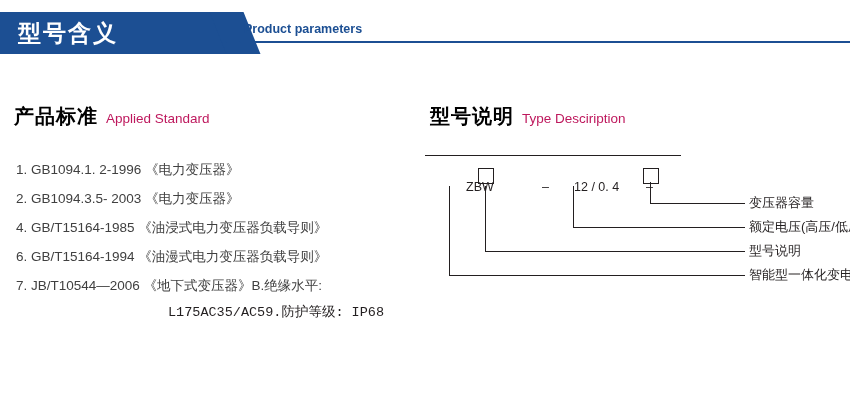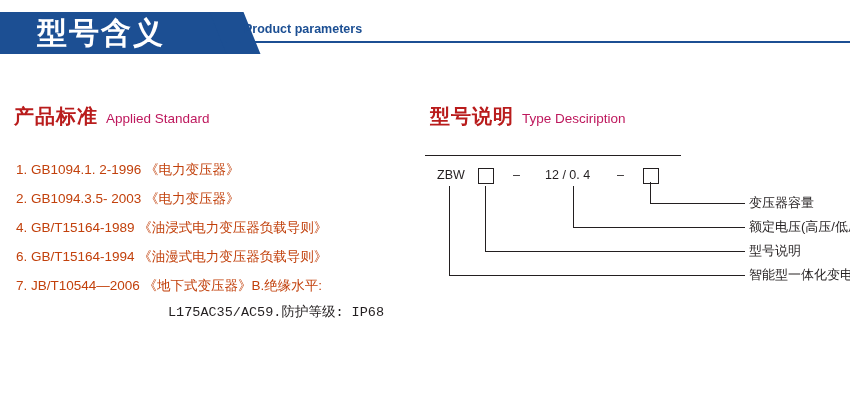--- a/index.html
+++ b/index.html
@@ -38,26 +38,25 @@
     top: 0;
     width: 34px;
     height: 42px;
     background: #1c4f93;
     transform: skewX(22deg);
   }
   .header-title {
     position: absolute;
     left: 18px;
     top: 7px;
-    font-size: 30px;
+    font-size: 23px;
     font-weight: bold;
     letter-spacing: 2px;
     color: #ffffff;
     line-height: 28px;
-    margin-left: 19px;
   }
   .header-sub {
     position: absolute;
     left: 244px;
     top: 22px;
     font-size: 12.5px;
     color: #1c4f93;
     font-weight: bold;
   }
   .header-rule {
@@ -79,21 +78,21 @@
   }
 
   
   .sec-title {
     position: absolute;
     white-space: nowrap;
   }
   .sec-title .cn {
     font-size: 20px;
     font-weight: bold;
-    color: #b91c1c;
+    color: #000000;
     letter-spacing: 1px;
   }
   .sec-title .en {
     font-size: 13.5px;
     color: #be185d;
     margin-left: 8px;
   }
   #sec-standard { left: 14px; top: 103px; }
   #sec-type     { left: 430px; top: 103px; }
 
@@ -101,21 +100,21 @@
   .std-list {
     position: absolute;
     left: 16px;
     top: 155px;
     width: 400px;
   }
   .std-item {
     font-size: 13.5px;
     line-height: 29px;
     white-space: nowrap;
-    color: #c2410c;
+    color: #404040;
   }
   .std-cont {
     font-size: 13.5px;
     line-height: 26px;
     padding-left: 152px;
     white-space: nowrap;
     font-family: Liberation Mono, monospace;
   }
 
   
@@ -128,25 +127,26 @@
   }
   .code-row {
     position: absolute;
     left: 0;
     top: 0;
     width: 300px;
     height: 26px;
   }
   .code-cell {
     position: absolute;
-    top: 0;
+    top: 12px;
     font-size: 12.5px;
     color: #231f20;
     white-space: nowrap;
     line-height: 20px;
+    margin-left: 29px;
   }
   .code-box {
     position: absolute;
     width: 14px;
     height: 14px;
     border: 1px solid #231f20;
     top: 3px;
   }
   .hline {
     position: absolute;
@@ -182,21 +182,21 @@
   <span class="cn">产品标准</span><span class="en">Applied Standard</span>
 </div>
 
 <div class="sec-title" id="sec-type">
   <span class="cn">型号说明</span><span class="en">Type Desciription</span>
 </div>
 
 <div class="std-list">
   <div class="std-item">1. GB1094.1. 2-1996 《电力变压器》</div>
   <div class="std-item">2. GB1094.3.5- 2003 《电力变压器》</div>
-  <div class="std-item">4. GB/T15164-1989 《油浸式电力变压器负载导则》</div>
+  <div class="std-item">4. GB/T15164-1985 《油浸式电力变压器负载导则》</div>
   <div class="std-item">6. GB/T15164-1994 《油漫式电力变压器负载导则》</div>
   <div class="std-item">7. JB/T10544—2006 《地下式变压器》B.绝缘水平:</div>
   <div class="std-cont">L175AC35/AC59.防护等级: IP68</div>
 </div>
 
 <div class="diagram">
 
   <div class="hline" style="left:0px; top:0px; width:256px;"></div>
 
   <div class="code-row" style="top:10px;">

